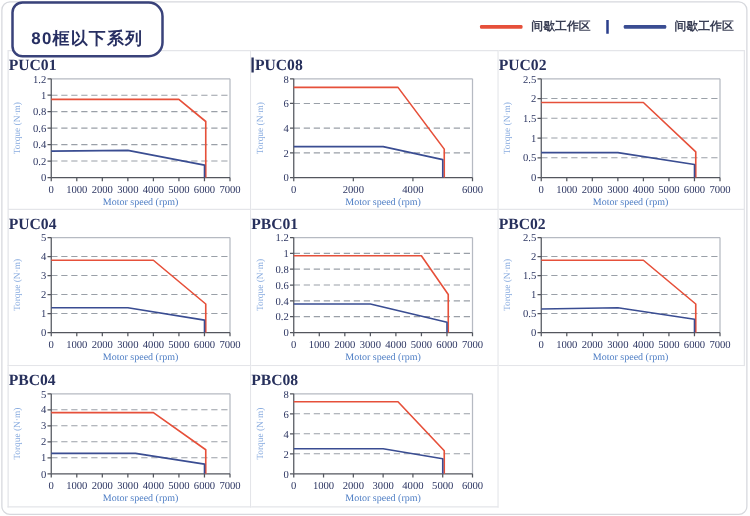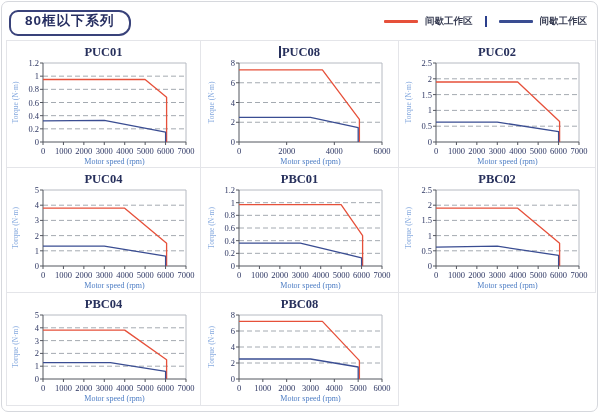--- a/index.html
+++ b/index.html
@@ -6,39 +6,39 @@
   body{
     width:600px;height:413px;position:relative;background:#ffffff;
     font-family:"Liberation Sans", sans-serif;overflow:hidden;
   }
   .frame{
     position:absolute;left:1px;top:1px;width:595px;height:409px;
     border:1px solid #d6d8dd;border-radius:7px;background:#fff;
   }
   .header{position:relative;height:38px;display:flex;align-items:center;}
   .badge{
-    margin-left:7px;margin-top:4px;padding:0 14px 4px 14px;
+    margin-left:7px;margin-top:4px;padding:19px 14px 4px 14px;
     border:2px solid #39427a;border-radius:9px 12px 12px 9px;
     font-weight:bold;font-size:13.5px;color:#272f62;letter-spacing:1px;
     background:#fff;
   }
   .legend{
     margin-left:auto;display:flex;align-items:center;gap:7px;
     padding-right:10px;font-size:9.5px;font-weight:bold;color:#3a3f55;
   }
   .swatch{display:inline-block;width:34px;height:3px;border-radius:1px;}
   .legend-sep{width:2px;height:11px;margin:0 5px;}
   .grid{
     display:grid;margin-left:4px;
     grid-template-columns:195px 198px 197px;
     grid-template-rows:128px 125px 113px;
   }
   .cell{
     border-right:1px solid #e4e5e9;border-bottom:1px solid #e4e5e9;
-    display:flex;flex-direction:column;align-items:center;overflow:hidden;
+    display:flex;flex-direction:column;align-items:flex-start;overflow:hidden;
     background:#fff;
   }
   .cell:nth-child(-n+3){border-top:1px solid #e4e5e9;}
   .cell:nth-child(3n+1){border-left:1px solid #e4e5e9;}
   .cell.empty{border:none;}
   .chart-title{
     font-family:"Liberation Serif", serif;font-weight:bold;font-size:12.5px;
     color:#27305c;margin-top:3px;line-height:14px;height:15px;
     display:flex;align-items:center;
   }

